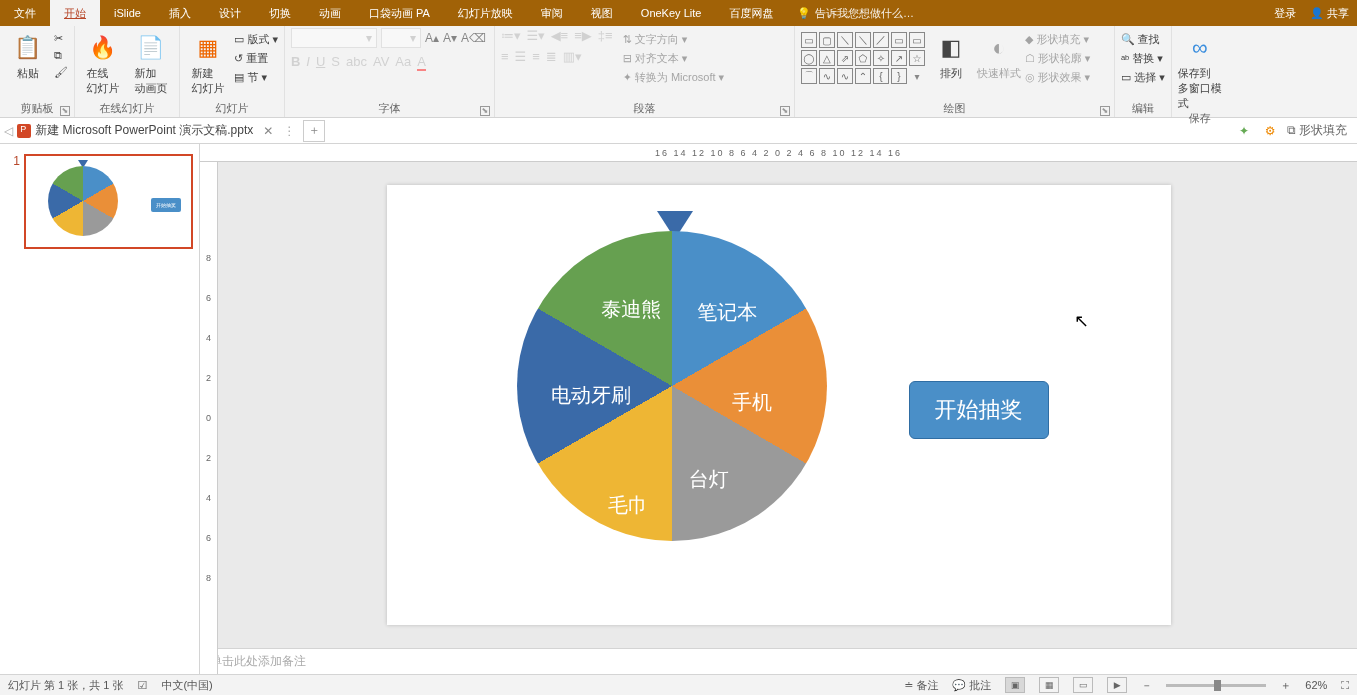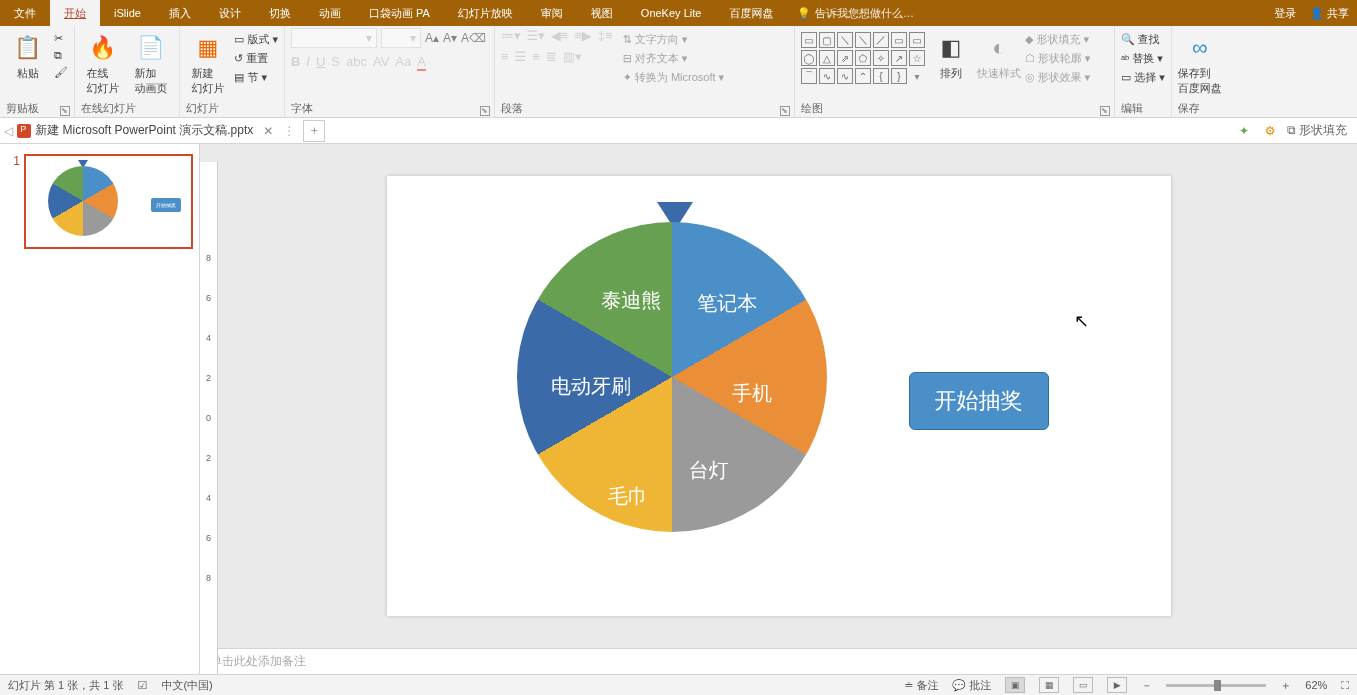--- a/index.html
+++ b/index.html
@@ -10,21 +10,21 @@
 .titlebar .tab { padding: 0 14px; height: 100%; display: flex; align-items: center; cursor: pointer; }
 .titlebar .tab.active { background: #f3f3f3; color: #b7472a; text-decoration: underline; }
 .titlebar .spacer { flex: 1; }
 .titlebar .tell { display: flex; align-items: center; gap: 4px; padding: 0 10px; opacity: .9; }
 .titlebar .right { display: flex; align-items: center; gap: 14px; padding-right: 8px; }
 
 
 .ribbon { height: 92px; background: #f3f3f3; border-bottom: 1px solid #d4d4d4; display: flex; }
 .group { border-right: 1px solid #e1e1e1; padding: 2px 6px 0 6px; display: flex; flex-direction: column; justify-content: space-between; }
 .group-body { display: flex; align-items: flex-start; gap: 4px; }
-.group-label { text-align: left; font-size: 11px; color: #666; height: 16px; line-height: 14px; position: relative; }
+.group-label { text-align: center; font-size: 11px; color: #666; height: 16px; line-height: 14px; position: relative; }
 .group-label .dlg { position: absolute; right: -2px; bottom: 1px; width: 10px; height: 10px; border: 1px solid #999; font-size: 8px; line-height: 8px; color: #999; }
 .bigbtn { width: 44px; display: flex; flex-direction: column; align-items: center; font-size: 11px; color: #444; gap: 2px; padding-top: 4px; }
 .bigbtn .ico { width: 32px; height: 32px; display: flex; align-items: center; justify-content: center; font-size: 22px; }
 .bigbtn.disabled { opacity: .45; }
 .rowbtns { display: flex; flex-direction: column; gap: 4px; font-size: 11px; color: #444; padding-top: 4px; }
 .rowbtns .rb { display: flex; align-items: center; gap: 3px; }
 .rowbtns .rb.disabled, .disabled { opacity: .45; }
 .shape-grid { display: grid; grid-template-columns: repeat(7, 16px); grid-auto-rows: 16px; gap: 2px; padding-top: 4px; }
 .shape-grid span { border: 1px solid #888; font-size: 10px; display:flex; align-items:center; justify-content:center; color:#666;}
 .fontrow { display:flex; align-items:center; gap:4px; font-size:12px; }
@@ -268,21 +268,21 @@
       </div>
     </div>
     <div class="group-label">编辑</div>
   </div>
 
   <div class="group" style="border-right:none;">
     <div class="group-body">
       <div class="bigbtn">
           <div class="ico" style="color:#3b8ede;">∞</div>
           <span style="white-space:pre-line;">保存到
-百度网盘</span>
+多窗口模式</span>
         </div>
     </div>
     <div class="group-label">保存</div>
   </div>
 </div>
 
 <div class="docbar">
   <span style="color:#aaa;">◁</span>
   <span class="docicon"></span>
   <span>新建 Microsoft PowerPoint 演示文稿.pptx</span>
@@ -302,20 +302,21 @@
       <div class="thumb-num">1</div>
       <div class="thumb">
         <div class="mini-ptr"></div>
         <div class="mini-wheel"></div>
         <div class="mini-btn">开始抽奖</div>
       </div>
     </div>
   </div>
 
   <div class="editor">
+    <div class="ruler-h">16    14    12    10    8    6    4    2    0    2    4    6    8    10    12    14    16</div>
     <div class="ruler-v">
       <span>8</span>
         <span>6</span>
         <span>4</span>
         <span>2</span>
         <span>0</span>
         <span>2</span>
         <span>4</span>
         <span>6</span>
         <span>8</span>

